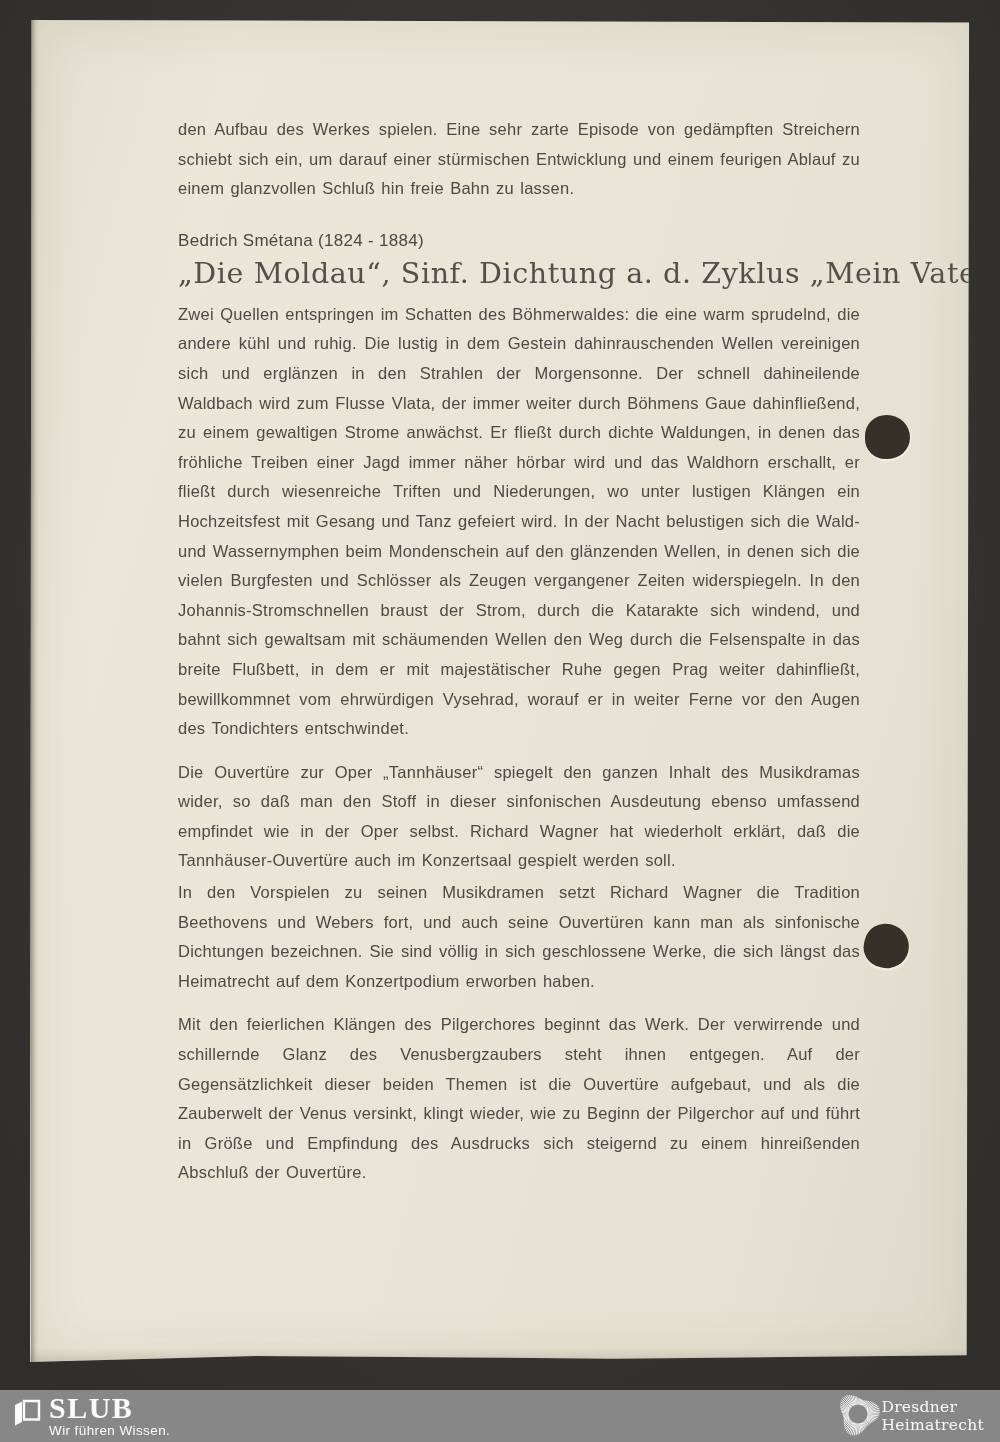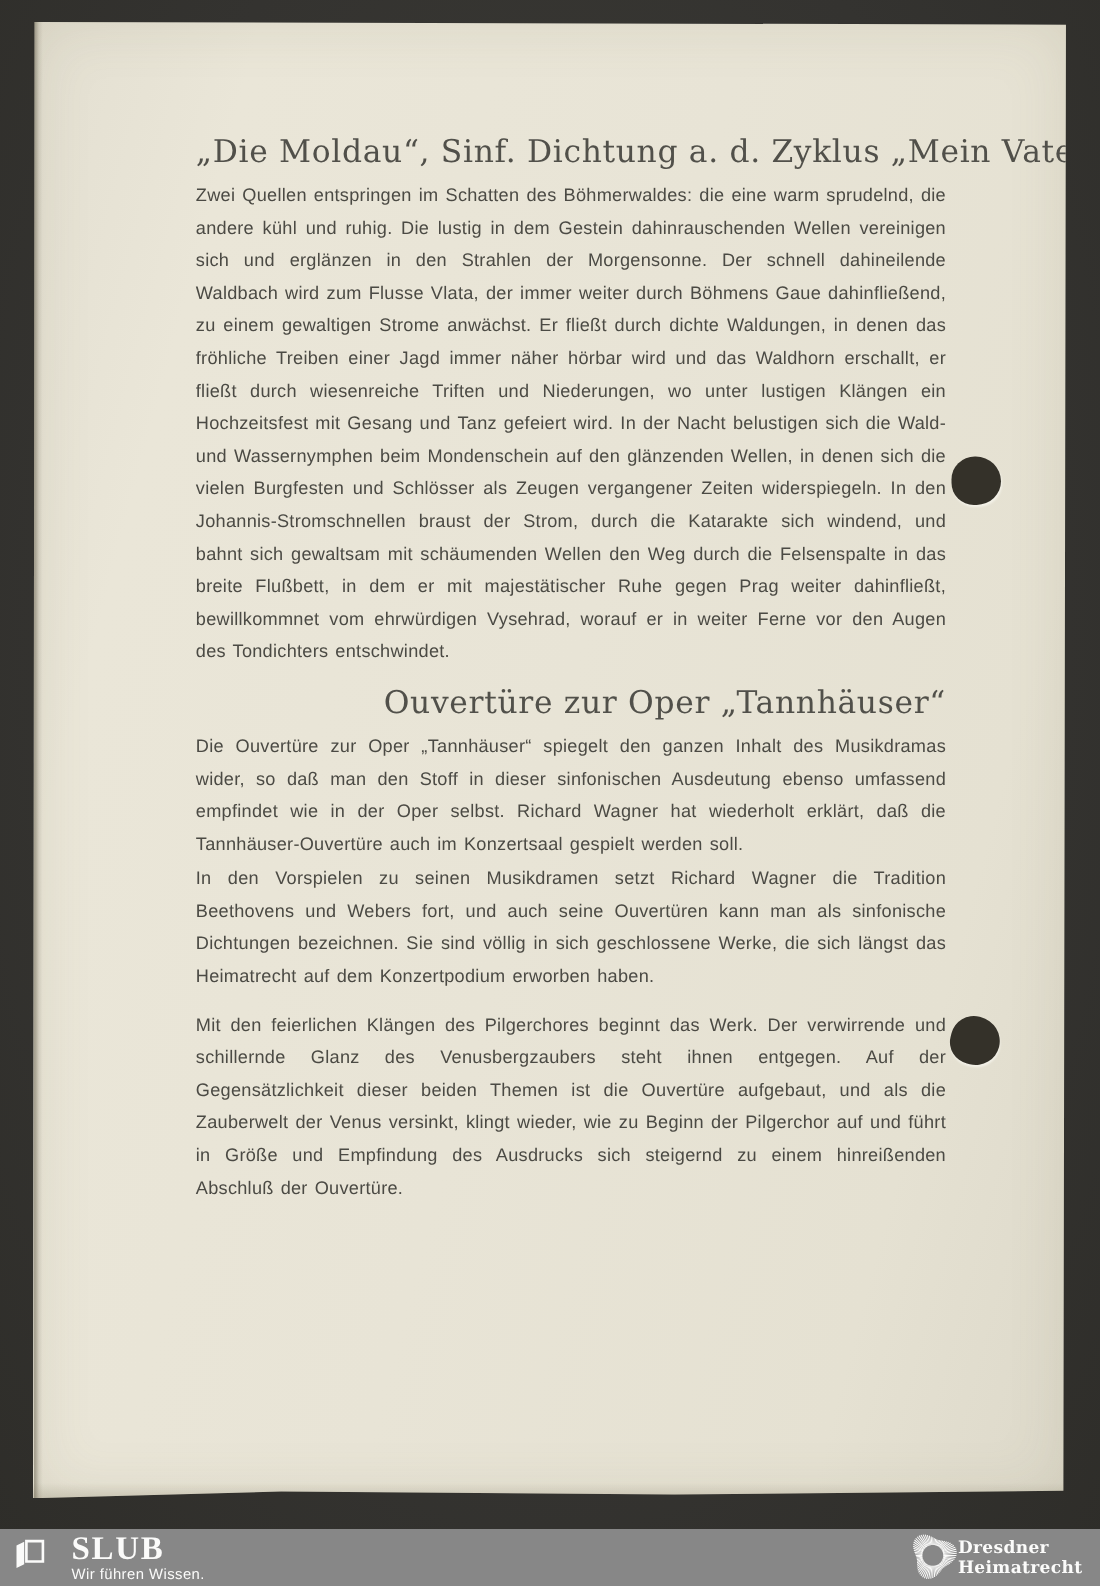--- a/index.html
+++ b/index.html
@@ -74,60 +74,61 @@
   .viewer-footer{
     position:absolute;
     left:0;bottom:0;
     width:1000px;height:52px;
     background:#878787;
     display:flex;
     align-items:center;
     justify-content:space-between;
     color:#fbfbfa;
   }
-  .slub{display:flex;align-items:flex-start;gap:24px;padding-left:13px;cursor:pointer;}
+  .slub{display:flex;align-items:flex-start;gap:8px;padding-left:13px;cursor:pointer;}
   .slub-text{display:flex;flex-direction:column;line-height:1;}
   .slub-name{
     font-family:"Liberation Serif", serif;
     font-weight:bold;
     font-size:30px;
     letter-spacing:1.5px;
     line-height:.85;
   }
   .slub-tagline{
     font-weight:normal;
     font-size:13.5px;
     letter-spacing:.4px;
     margin-top:3px;
   }
-  .dp{display:flex;align-items:center;padding-right:16px;cursor:pointer;font-weight:bold;}
+  .dp{display:flex;align-items:center;padding-right:16px;cursor:pointer;}
   .dp-text{
     display:flex;flex-direction:column;
     font-family:"DejaVu Serif", serif;
     font-size:15.5px;
     line-height:1.18;
     letter-spacing:.3px;
   }
 </style>
 </head>
 <body>
 
 <div class="canvas">
 
   <div class="paper">
     <div class="page-content">
 
+      <p class="body">den Aufbau des Werkes spielen. Eine sehr zarte Episode von gedämpften Streichern schiebt sich ein, um darauf einer stürmischen Entwicklung und einem feurigen Ablauf zu einem glanzvollen Schluß hin freie Bahn zu lassen.</p>
 
       <section>
+        <p class="author">Bedrich Smétana (1824 - 1884)</p>
         <h2 class="work-title">„Die Moldau“, Sinf. Dichtung a. d. Zyklus „Mein Vaterland“</h2>
         <p class="body">Zwei Quellen entspringen im Schatten des Böhmerwaldes: die eine warm sprudelnd, die andere kühl und ruhig. Die lustig in dem Gestein dahinrauschenden Wellen vereinigen sich und erglänzen in den Strahlen der Morgensonne. Der schnell dahineilende Waldbach wird zum Flusse Vlata, der immer weiter durch Böhmens Gaue dahinfließend, zu einem gewaltigen Strome anwächst. Er fließt durch dichte Waldungen, in denen das fröhliche Treiben einer Jagd immer näher hörbar wird und das Waldhorn erschallt, er fließt durch wiesenreiche Triften und Niederungen, wo unter lustigen Klängen ein Hochzeitsfest mit Gesang und Tanz gefeiert wird. In der Nacht belustigen sich die Wald- und Wassernymphen beim Mondenschein auf den glänzenden Wellen, in denen sich die vielen Burgfesten und Schlösser als Zeugen vergangener Zeiten widerspiegeln. In den Johannis-Stromschnellen braust der Strom, durch die Katarakte sich windend, und bahnt sich gewaltsam mit schäumenden Wellen den Weg durch die Felsenspalte in das breite Flußbett, in dem er mit majestätischer Ruhe gegen Prag weiter dahinfließt, bewillkommnet vom ehrwürdigen Vysehrad, worauf er in weiter Ferne vor den Augen des Tondichters entschwindet.</p>
       </section>
 
       <section>
-        <h2 class="work-title right">Ouvertüre zur Oper „Tannhäuser“</h2>
         <p class="body tight">Die Ouvertüre zur Oper „Tannhäuser“ spiegelt den ganzen Inhalt des Musikdramas wider, so daß man den Stoff in dieser sinfonischen Ausdeutung ebenso umfassend empfindet wie in der Oper selbst. Richard Wagner hat wiederholt erklärt, daß die Tannhäuser-Ouvertüre auch im Konzertsaal gespielt werden soll.</p>
         <p class="body">In den Vorspielen zu seinen Musikdramen setzt Richard Wagner die Tradition Beethovens und Webers fort, und auch seine Ouvertüren kann man als sinfonische Dichtungen bezeichnen. Sie sind völlig in sich geschlossene Werke, die sich längst das Heimatrecht auf dem Konzertpodium erworben haben.</p>
         <p class="body">Mit den feierlichen Klängen des Pilgerchores beginnt das Werk. Der verwirrende und schillernde Glanz des Venusbergzaubers steht ihnen entgegen. Auf der Gegensätzlichkeit dieser beiden Themen ist die Ouvertüre aufgebaut, und als die Zauberwelt der Venus versinkt, klingt wieder, wie zu Beginn der Pilgerchor auf und führt in Größe und Empfindung des Ausdrucks sich steigernd zu einem hinreißenden Abschluß der Ouvertüre.</p>
       </section>
 
     </div>
   </div>
 
   <span class="hole hole-1"></span>
   <span class="hole hole-2"></span>

